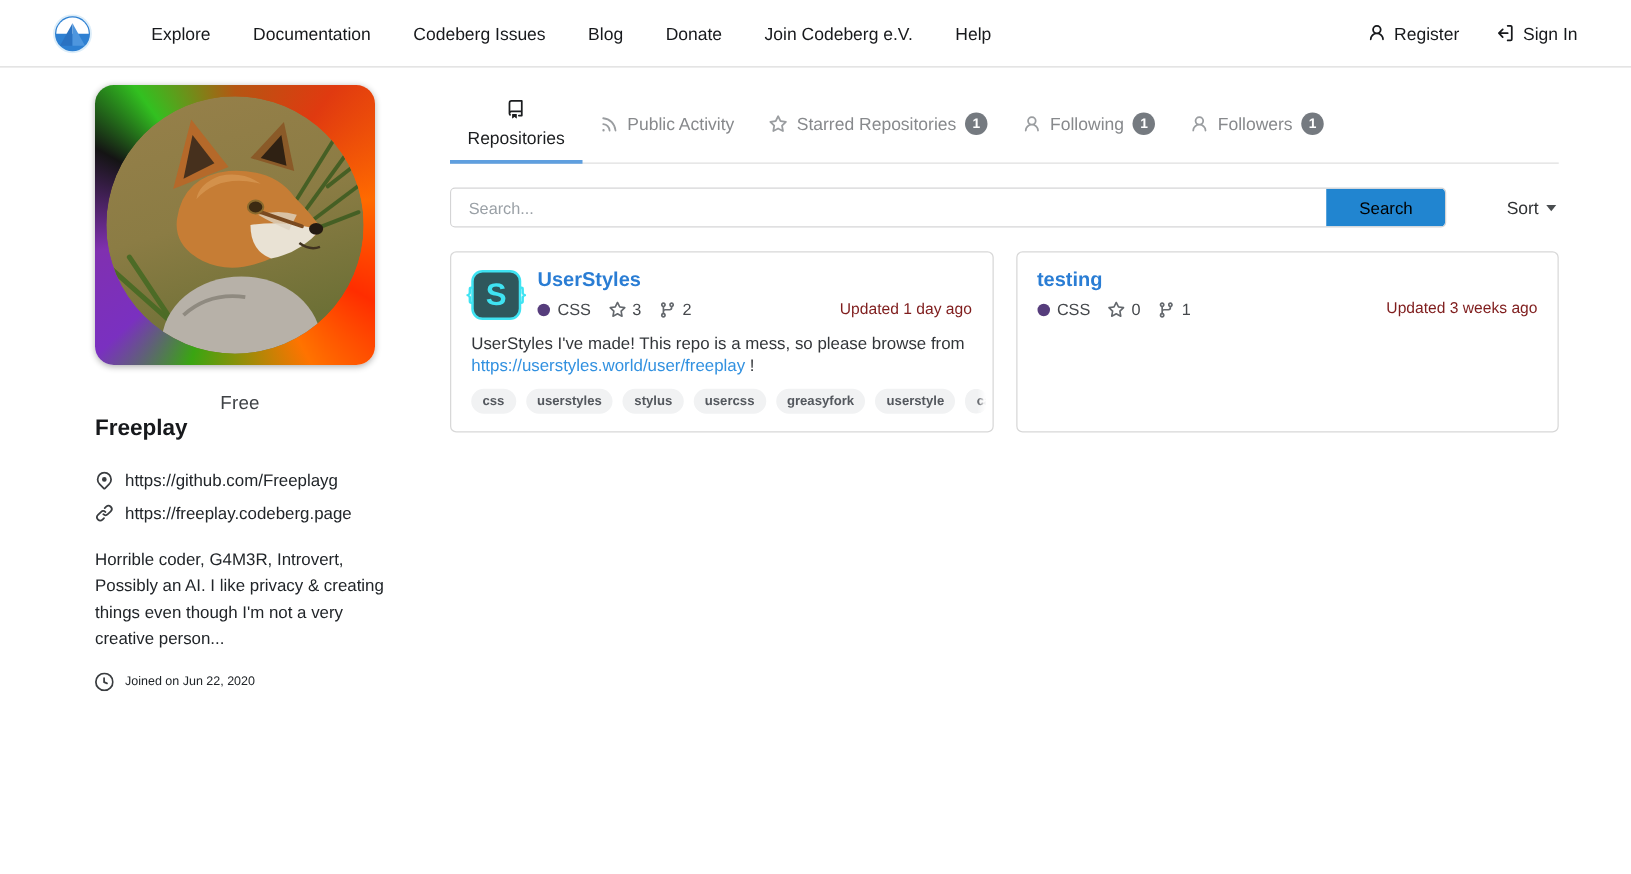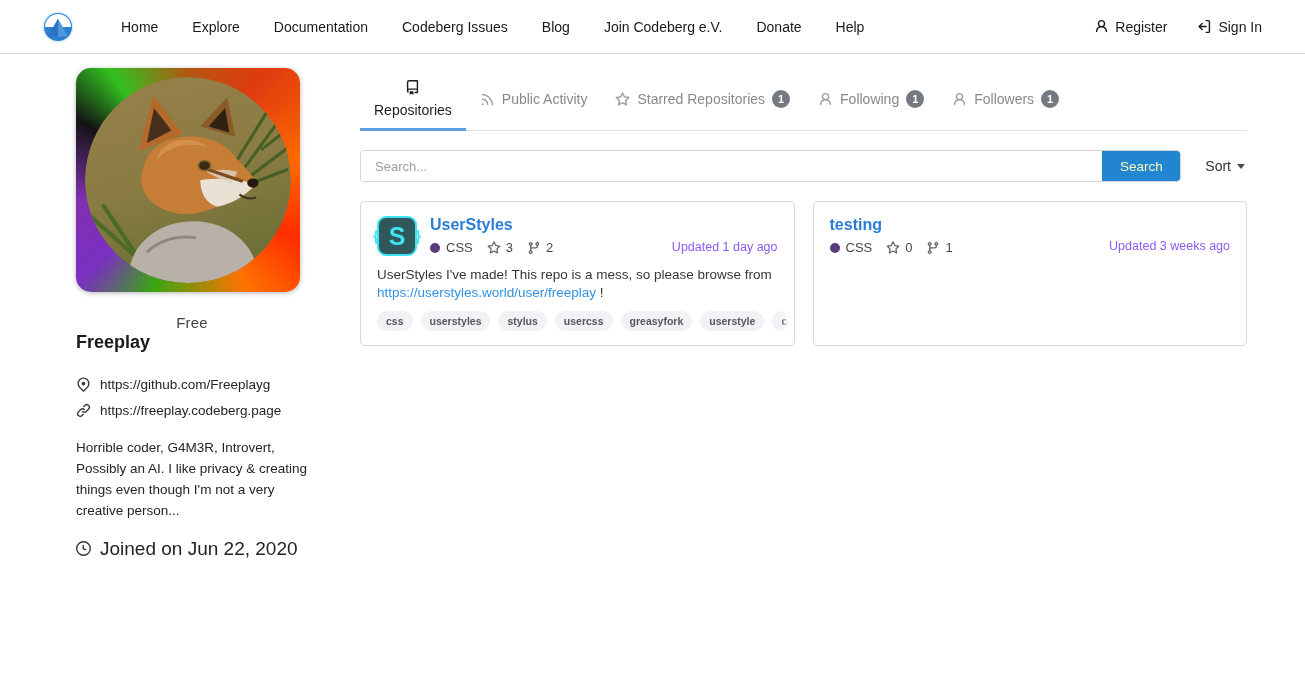--- a/index.html
+++ b/index.html
@@ -28,21 +28,21 @@
             background:conic-gradient(from 0deg,
               #b55612 0%, #e03a10 10%, #ff6a00 22%, #ff2d00 33%, #ff7300 42%,
               #3aa512 55%, #7a30c0 63%, #8030b0 72%, #141414 83%, #32c020 90%, #b55612 100%); }
   .avatar svg.fox { position:absolute; left:9px; top:9px; width:206px; height:206px; border-radius:50%; }
   .username { margin-top:22px; font-size:15px; color:#3f4246; letter-spacing:.2px;text-align:center; }
   .display-name { margin-top:1px; font-size:18px; font-weight:700; color:#17191c; }
   .meta-list { margin-top:24px; }
   .meta-row { display:flex; align-items:flex-end; gap:9px; margin-bottom:11px; font-size:13.5px; color:#212529; }
   .meta-row svg { width:15px; height:15px; fill:#3a3d40; flex:0 0 auto; }
   .bio { margin-top:20px; width:238px; font-size:13.5px; line-height:1.55; color:#212529; }
-  .joined { margin-top:16px; display:flex; align-items:center; gap:9px; font-size:19px; color:#212529; }
+  .joined { margin-top:16px; display:flex; align-items:center; gap:9px; font-size:10px; color:#212529; }
   .joined svg { width:15px; height:15px; fill:#3a3d40; }
 
   
   .content { flex:1; min-width:0; }
 
   .tabs { display:flex; align-items:stretch; border-bottom:1px solid #e0e0e0; }
   .tab { display:flex; align-items:center; gap:7px; padding:12px 14px; font-size:14px;
          color:#87898c; position:relative; }
   .tab svg { width:15px; height:15px; fill:#9a9da0; }
   .tab.active { color:#1b1d1f; font-weight:500;flex-direction:column; }
@@ -51,44 +51,44 @@
                        background:#5f9fdf; }
   .badge { display:inline-flex; align-items:center; justify-content:center; min-width:18px; height:18px;
            border-radius:50%; background:#757a80; color:#fff; font-size:11px; font-weight:700; }
 
   .search-row { display:flex; align-items:center; margin-top:19px; }
   .input-group { flex:1; display:flex; height:32px; border:1px solid #d4d4d5; border-radius:4px;
                  background:#fff; overflow:hidden; }
   .search-input { flex:1; border:none; outline:none; padding:0 14px; font-size:13px; color:#333;
                   font-family:"Liberation Sans", sans-serif; }
   .search-input::placeholder { color:#9aa0a6; }
-  .search-btn { width:78px; border:none; background:#2185d0; color:#fef9c3; font-size:13.5px;
+  .search-btn { width:95px; border:none; background:#2185d0; color:#000000; font-size:13.5px;
                 font-family:"Liberation Sans", sans-serif; cursor:pointer; border-radius:0 3px 3px 0; }
-  .sort { margin-left:24px; display:flex; align-items:center; gap:6px; font-size:14px; color:#2f3133;
+  .sort { margin-left:48px; display:flex; align-items:center; gap:6px; font-size:14px; color:#2f3133;
           cursor:pointer; padding-right:2px; }
   .caret-down { width:0; height:0; border-left:4px solid transparent; border-right:4px solid transparent;
                 border-top:5px solid #4a4d50; }
 
   .cards { display:grid; grid-template-columns:1fr 1fr; gap:18px; margin-top:19px; }
   .card { border:1px solid #d8d8d8; border-radius:5px; background:#fff; padding:14px 16px;
           min-height:136px; overflow:hidden; }
   .card-head { display:flex; align-items:flex-start; }
   .repo-avatar { width:40px; height:40px; border-radius:9px; background:#2f575c;
                  border:2px solid #3fe3f2; position:relative; margin-right:13px; flex:0 0 auto;
                  display:flex; align-items:center; justify-content:center; }
   .repo-avatar .s-letter { color:#3fe3f2; font-size:25px; font-weight:700; line-height:1; }
   .repo-avatar .nub { position:absolute; top:50%; transform:translateY(-54%); color:#3fe3f2;
                       font-size:15px; font-weight:700; line-height:1; }
   .repo-avatar .nub.l { left:-6px; } .repo-avatar .nub.r { right:-6px; }
   .title-block { min-width:0; }
   .repo-title { font-size:16px; font-weight:700; color:#2a7dd4; display:inline-block; }
   .repo-meta { display:flex; align-items:center; margin-top:6px; font-size:13px; color:#45484c; }
   .lang-dot { width:10px; height:10px; border-radius:50%; background:#563d7c; margin-right:6px; }
   .repo-meta .m-icon { width:14px; height:14px; fill:#64686d; margin:0 5px 0 14px; }
-  .updated { margin-left:auto; align-self:flex-end; font-size:12.5px; color:#8b5cf6; white-space:nowrap;
+  .updated { margin-left:auto; align-self:flex-end; font-size:12.5px; color:#7f1d1d; white-space:nowrap;
              padding-bottom:2px; }
   .repo-desc { margin-top:10px; font-size:13.5px; line-height:1.35; color:#33363a; }
   .repo-desc a { color:#3291e0; }
   .tag-row { display:flex; gap:8px; margin-top:9px; flex-wrap:nowrap; }
   .tag { background:#f1f2f3; border-radius:10px; padding:4px 9px; font-size:10.5px; font-weight:700;
          color:#54585e; white-space:nowrap; }
   .tag.fade { max-width:106px; overflow:hidden;
               -webkit-mask-image:linear-gradient(90deg,#000 55%,transparent 93%);
               mask-image:linear-gradient(90deg,#000 55%,transparent 93%); }
 </style>
@@ -99,27 +99,26 @@
   <a class="logo">
     <svg viewBox="0 0 32 32">
       <circle cx="16" cy="16" r="15.5" fill="#dcedf9"></circle>
       <circle cx="16" cy="16" r="14" fill="#2e80d2"></circle>
       <path d="M3 16 a13 13 0 0 1 26 0 Z" fill="#ffffff"></path>
       <polygon points="16,7.5 16,25.5 6,25.5" fill="#2a72c2"></polygon>
       <polygon points="16,7.5 26,25.5 16,25.5" fill="#4e96de"></polygon>
     </svg>
   </a>
   <div class="nav-links">
-    <a class="nav-link">Home</a>
     <a class="nav-link">Explore</a>
     <a class="nav-link">Documentation</a>
     <a class="nav-link">Codeberg Issues</a>
     <a class="nav-link">Blog</a>
+    <a class="nav-link">Donate</a>
     <a class="nav-link">Join Codeberg e.V.</a>
-    <a class="nav-link">Donate</a>
     <a class="nav-link">Help</a>
   </div>
   <div class="nav-right">
     <a>
       <svg viewBox="0 0 16 16">
           <path d="M10.561 8.073a6.005 6.005 0 0 1 3.432 5.142.75.75 0 1 1-1.498.07 4.5 4.5 0 0 0-8.99 0 .75.75 0 0 1-1.498-.07 6.004 6.004 0 0 1 3.431-5.142 3.999 3.999 0 1 1 5.123 0ZM10.5 5a2.5 2.5 0 1 0-5 0 2.5 2.5 0 0 0 5 0Z"></path>
         </svg>
       <span>Register</span>
     </a>
     <a>

